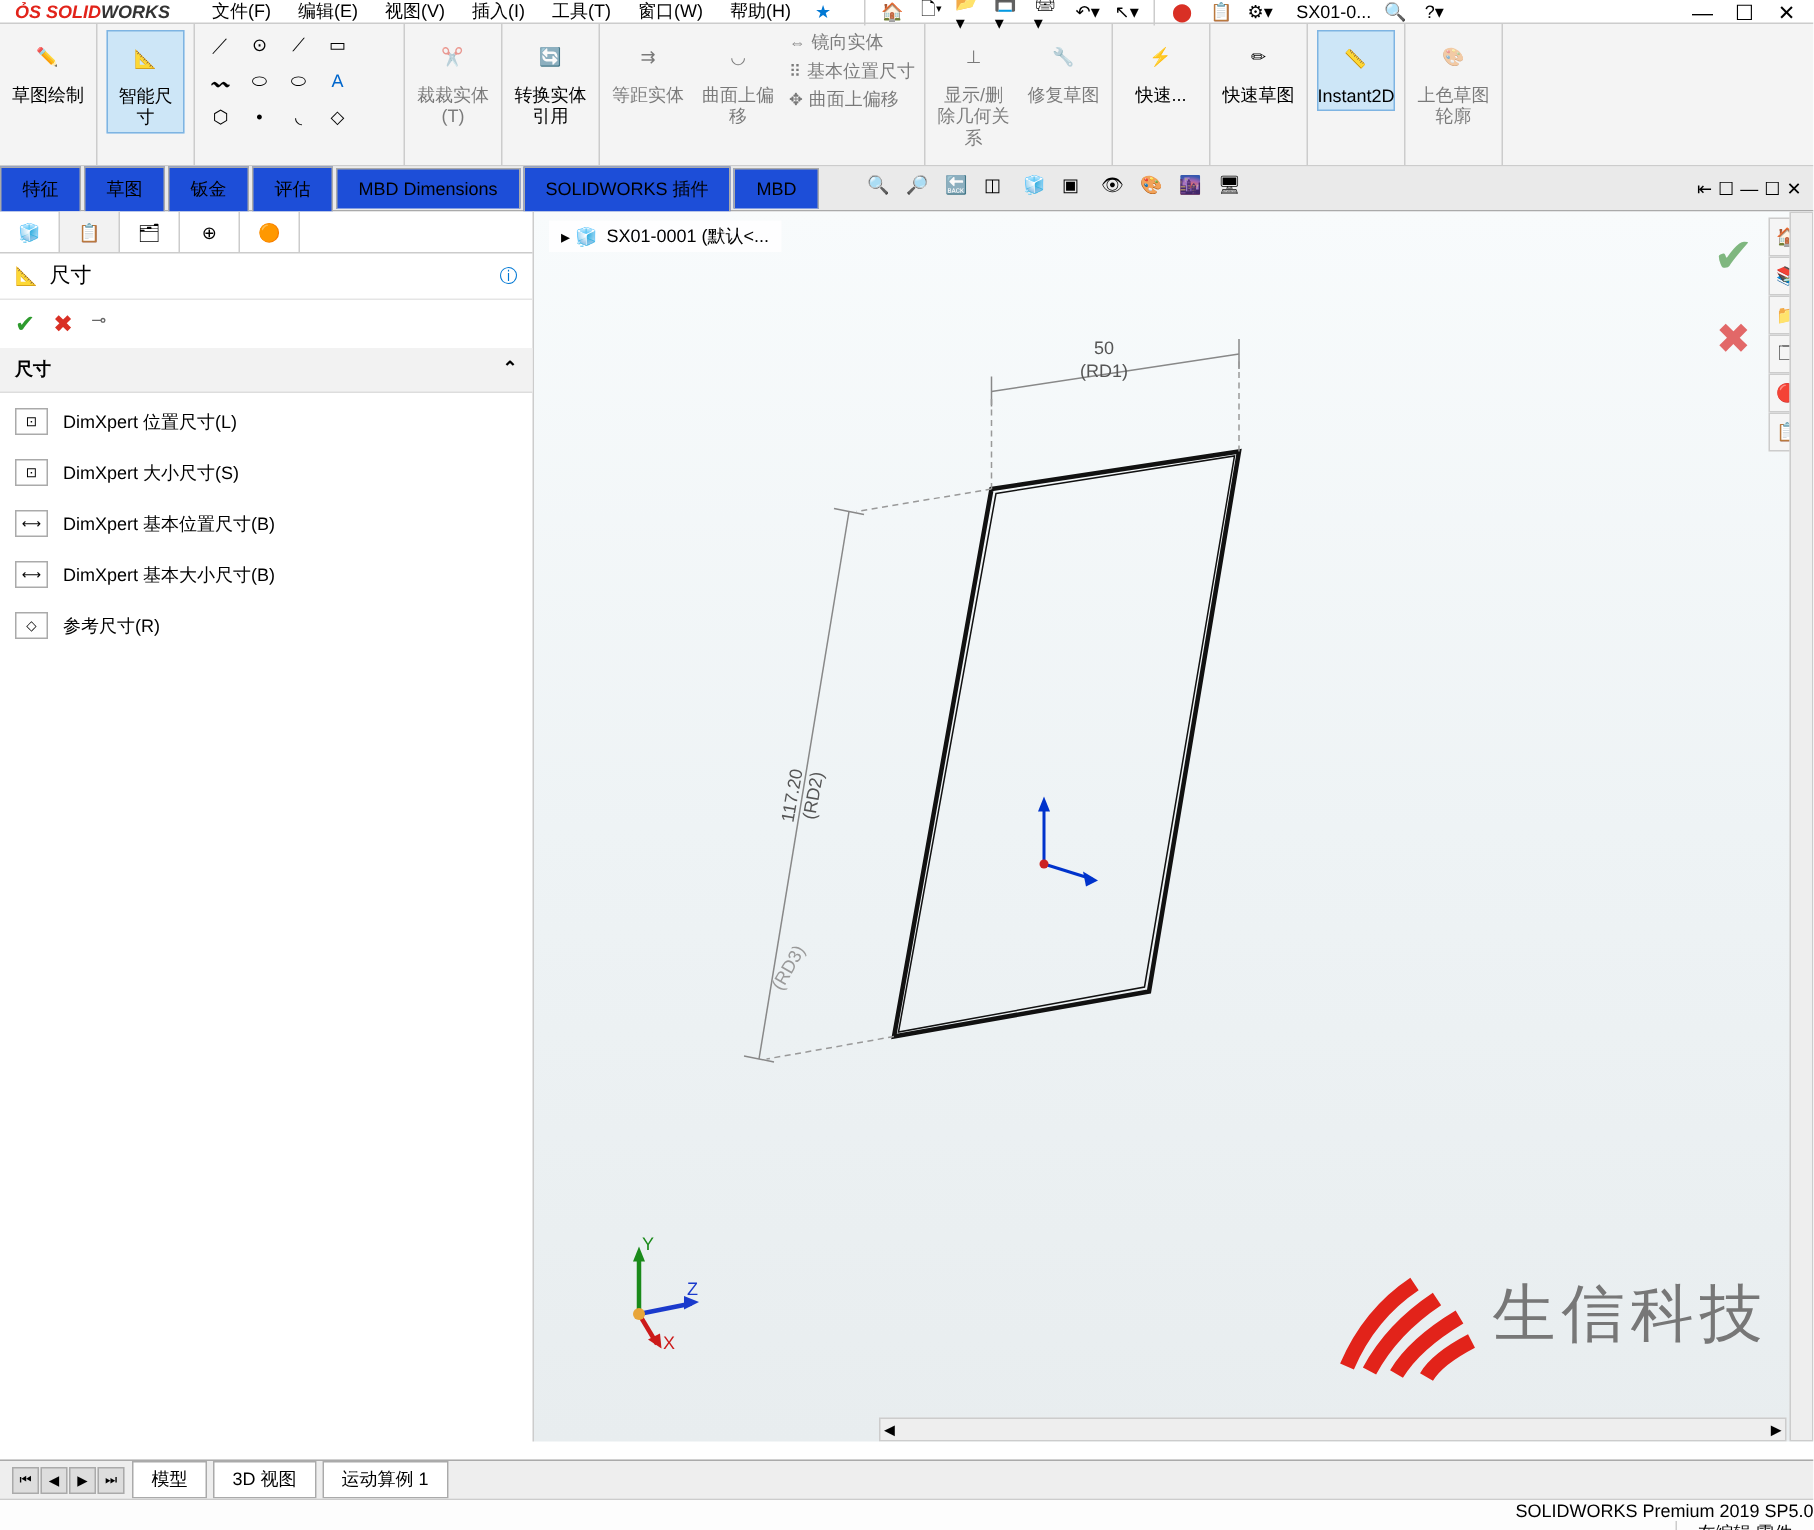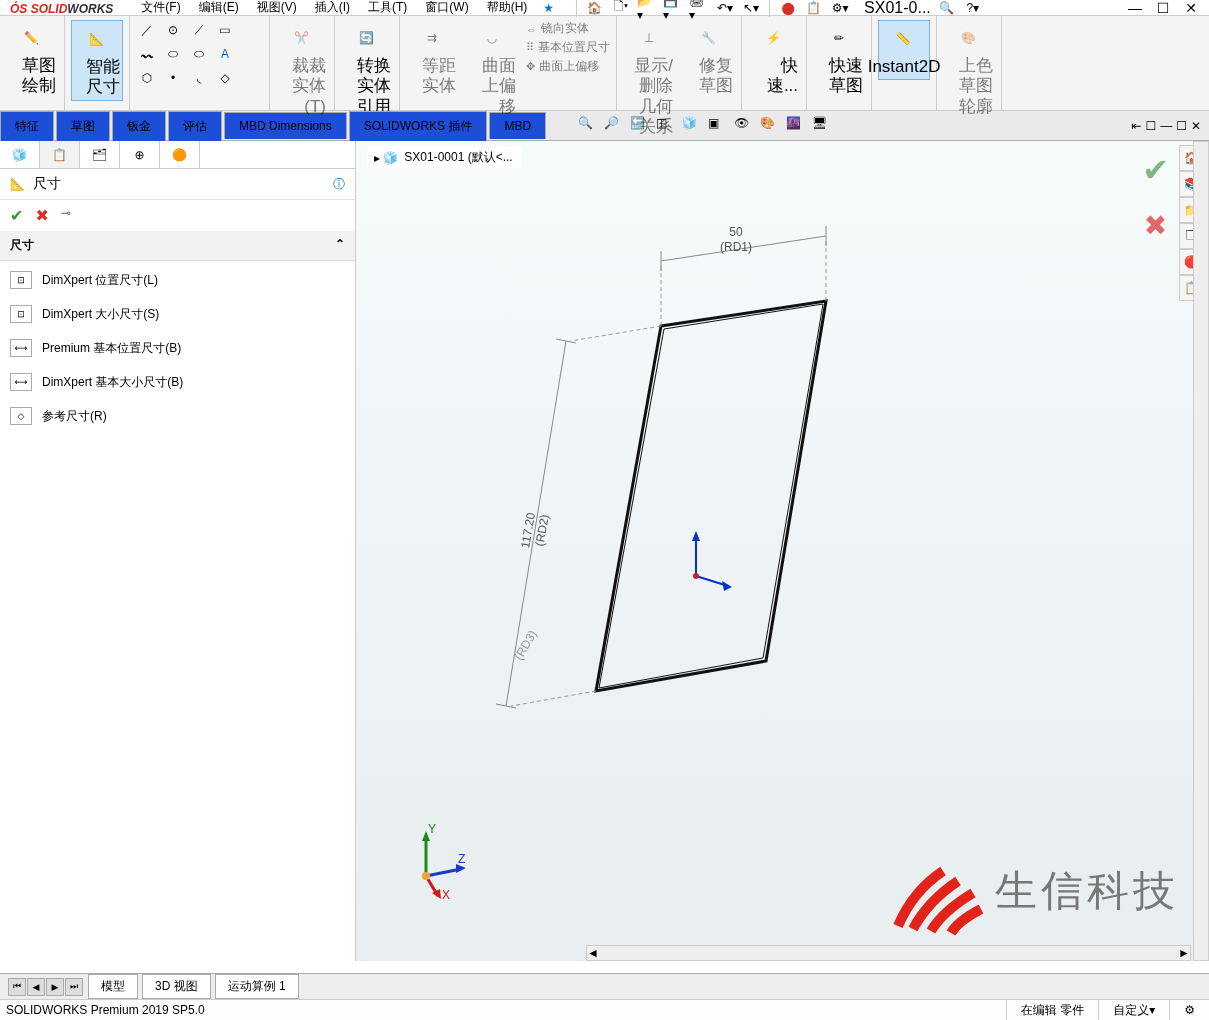--- a/index.html
+++ b/index.html
@@ -6,29 +6,29 @@
 body { width: 1209px; height: 1020px; background: #fff; overflow: hidden; position: relative; }
 .titlebar { height: 16px; background: #fff; border-bottom: 1px solid #ccc; display: flex; align-items: center; }
 .logo { padding: 0 10px; font-style: italic; font-weight: bold; font-size: 15px; color: #e2231a; }
 .logo span { color: #333; }
 .menubar { display: flex; gap: 2px; margin-left: 10px; }
 .menu-item { padding: 4px 8px; cursor: default; }
 .pin-icon { margin-left: 8px; color: #0078d4; }
 .qat { display: flex; gap: 6px; margin-left: 20px; align-items: center; }
 .qat-icon { width: 20px; height: 18px; display: flex; align-items: center; justify-content: center; }
 .qat .sep { width: 1px; height: 18px; background: #ccc; margin: 0 2px; }
-.doc-name { margin-left: 8px; font-size: 16px; }
+.doc-name { margin-left: 8px; font-size: 12px; }
 .win-controls { margin-left: auto; display: flex; gap: 4px; padding-right: 6px; }
 .win-btn { width: 24px; height: 20px; display: flex; align-items: center; justify-content: center; font-size: 14px; }
 
 .ribbon { height: 95px; background: #f4f4f4; border-bottom: 1px solid #ccc; display: flex; }
 .ribbon-group { border-right: 1px solid #ccc; padding: 4px 6px; display: flex; flex-direction: column; align-items: center; justify-content: space-between; }
 .ribbon-group.wide { flex-direction: row; align-items: flex-start; gap: 8px; }
 .rg-icon { width: 32px; height: 32px; display: flex; align-items: center; justify-content: center; }
-.rg-label { font-size: 17px; text-align: right; line-height: 1.2; margin-top: 2px; }
+.rg-label { font-size: 12px; text-align: center; line-height: 1.2; margin-top: 2px; }
 .rg-big { display: flex; flex-direction: column; align-items: center; width: 52px; padding: 2px; }
 .rg-big.active { background: #cde6f7; border: 1px solid #7eb4e2; }
 .rg-big.dim { opacity: 0.5; }
 .rg-grid { display: grid; grid-template-columns: repeat(4, 24px); grid-template-rows: repeat(3, 22px); gap: 2px; }
 .rg-small { width: 22px; height: 20px; display: flex; align-items: center; justify-content: center; }
 .rg-list { display: flex; flex-direction: column; gap: 2px; }
 .rg-row { display: flex; align-items: center; gap: 4px; font-size: 11px; opacity: 0.5; }
 
 .tabbar { height: 30px; background: #eaeaea; display: flex; align-items: center; border-bottom: 1px solid #aaa; }
 .tab { padding: 6px 14px; border: 1px solid #aaa; border-bottom: none; background: #1d4ed8; margin-right: 2px; }
@@ -52,31 +52,31 @@
 .dim-icon { width: 22px; height: 18px; border: 1px solid #aaa; background: #fefefe; display: flex; align-items: center; justify-content: center; font-size: 9px; }
 
 .canvas { flex: 1; position: relative; background: linear-gradient(180deg, #f8fbfc 0%, #eef3f5 50%, #e8edef 100%); overflow: hidden; }
 .breadcrumb { position: absolute; top: 6px; left: 10px; display: flex; align-items: center; gap: 6px; background: rgba(255,255,255,0.8); padding: 2px 8px; }
 .right-icons { position: absolute; top: 4px; right: 4px; display: flex; flex-direction: column; gap: 0; }
 .right-icon { width: 26px; height: 26px; border: 1px solid #ccc; background: #f5f5f5; display: flex; align-items: center; justify-content: center; }
 .confirm-items { position: absolute; top: 10px; right: 40px; display: flex; flex-direction: column; gap: 20px; align-items: center; }
 .big-ok { color: #7fb77f; font-size: 32px; }
 .big-x { color: #e26868; font-size: 28px; }
 .triad { position: absolute; bottom: 60px; left: 40px; }
-.watermark { position: absolute; bottom: 30px; right: 30px; display: flex; align-items: center; gap: 12px; }
+.watermark { position: absolute; bottom: 45px; right: 30px; display: flex; align-items: center; gap: 12px; }
 .wm-text { color: #777; }
 .wm-text .cn { font-size: 42px; letter-spacing: 4px; }
 .wm-text .url { font-size: 24px; }
 .wm-text .url .red { color: #e2231a; }
 
 .bottom-tabs { position: absolute; bottom: 21px; left: 0; height: 26px; width: 100%; background: #eee; border-top: 1px solid #aaa; display: flex; align-items: center; padding-left: 8px; }
 .nav-btn { width: 18px; height: 18px; background: #ddd; border: 1px solid #aaa; margin-right: 1px; display: flex; align-items: center; justify-content: center; font-size: 9px; }
 .btab { padding: 3px 12px; border: 1px solid #aaa; margin-left: 4px; background: #fff; }
 
-.statusbar { position: absolute; bottom: 0; left: 0; width: 100%; height: 21px; background: #fdfdfd; border-top: 1px solid #ccc; display: flex; align-items: center; font-size: 11px; }
+.statusbar { position: absolute; bottom: 0; left: 0; width: 100%; height: 21px; background: #fdfdfd; border-top: 1px solid #ccc; display: flex; align-items: flex-end; font-size: 11px; flex-direction: column; }
 .status-l { padding-left: 6px; flex: 1; }
 .status-box { border-left: 1px solid #ccc; padding: 0 14px; height: 100%; display: flex; align-items: center; }
 
 svg { overflow: visible; }
 </style>
 </head>
 <body>
 
 <div class="titlebar">
   <div class="logo">
@@ -265,21 +265,21 @@
       <div class="dim-item">
           <div class="dim-icon">⊡</div>
           <span>DimXpert 位置尺寸(L)</span>
         </div>
       <div class="dim-item">
           <div class="dim-icon">⊡</div>
           <span>DimXpert 大小尺寸(S)</span>
         </div>
       <div class="dim-item">
           <div class="dim-icon">⟷</div>
-          <span>Premium 基本位置尺寸(B)</span>
+          <span>DimXpert 基本位置尺寸(B)</span>
         </div>
       <div class="dim-item">
           <div class="dim-icon">⟷</div>
           <span>DimXpert 基本大小尺寸(B)</span>
         </div>
       <div class="dim-item">
           <div class="dim-icon">◇</div>
           <span>参考尺寸(R)</span>
         </div>
     </div>

